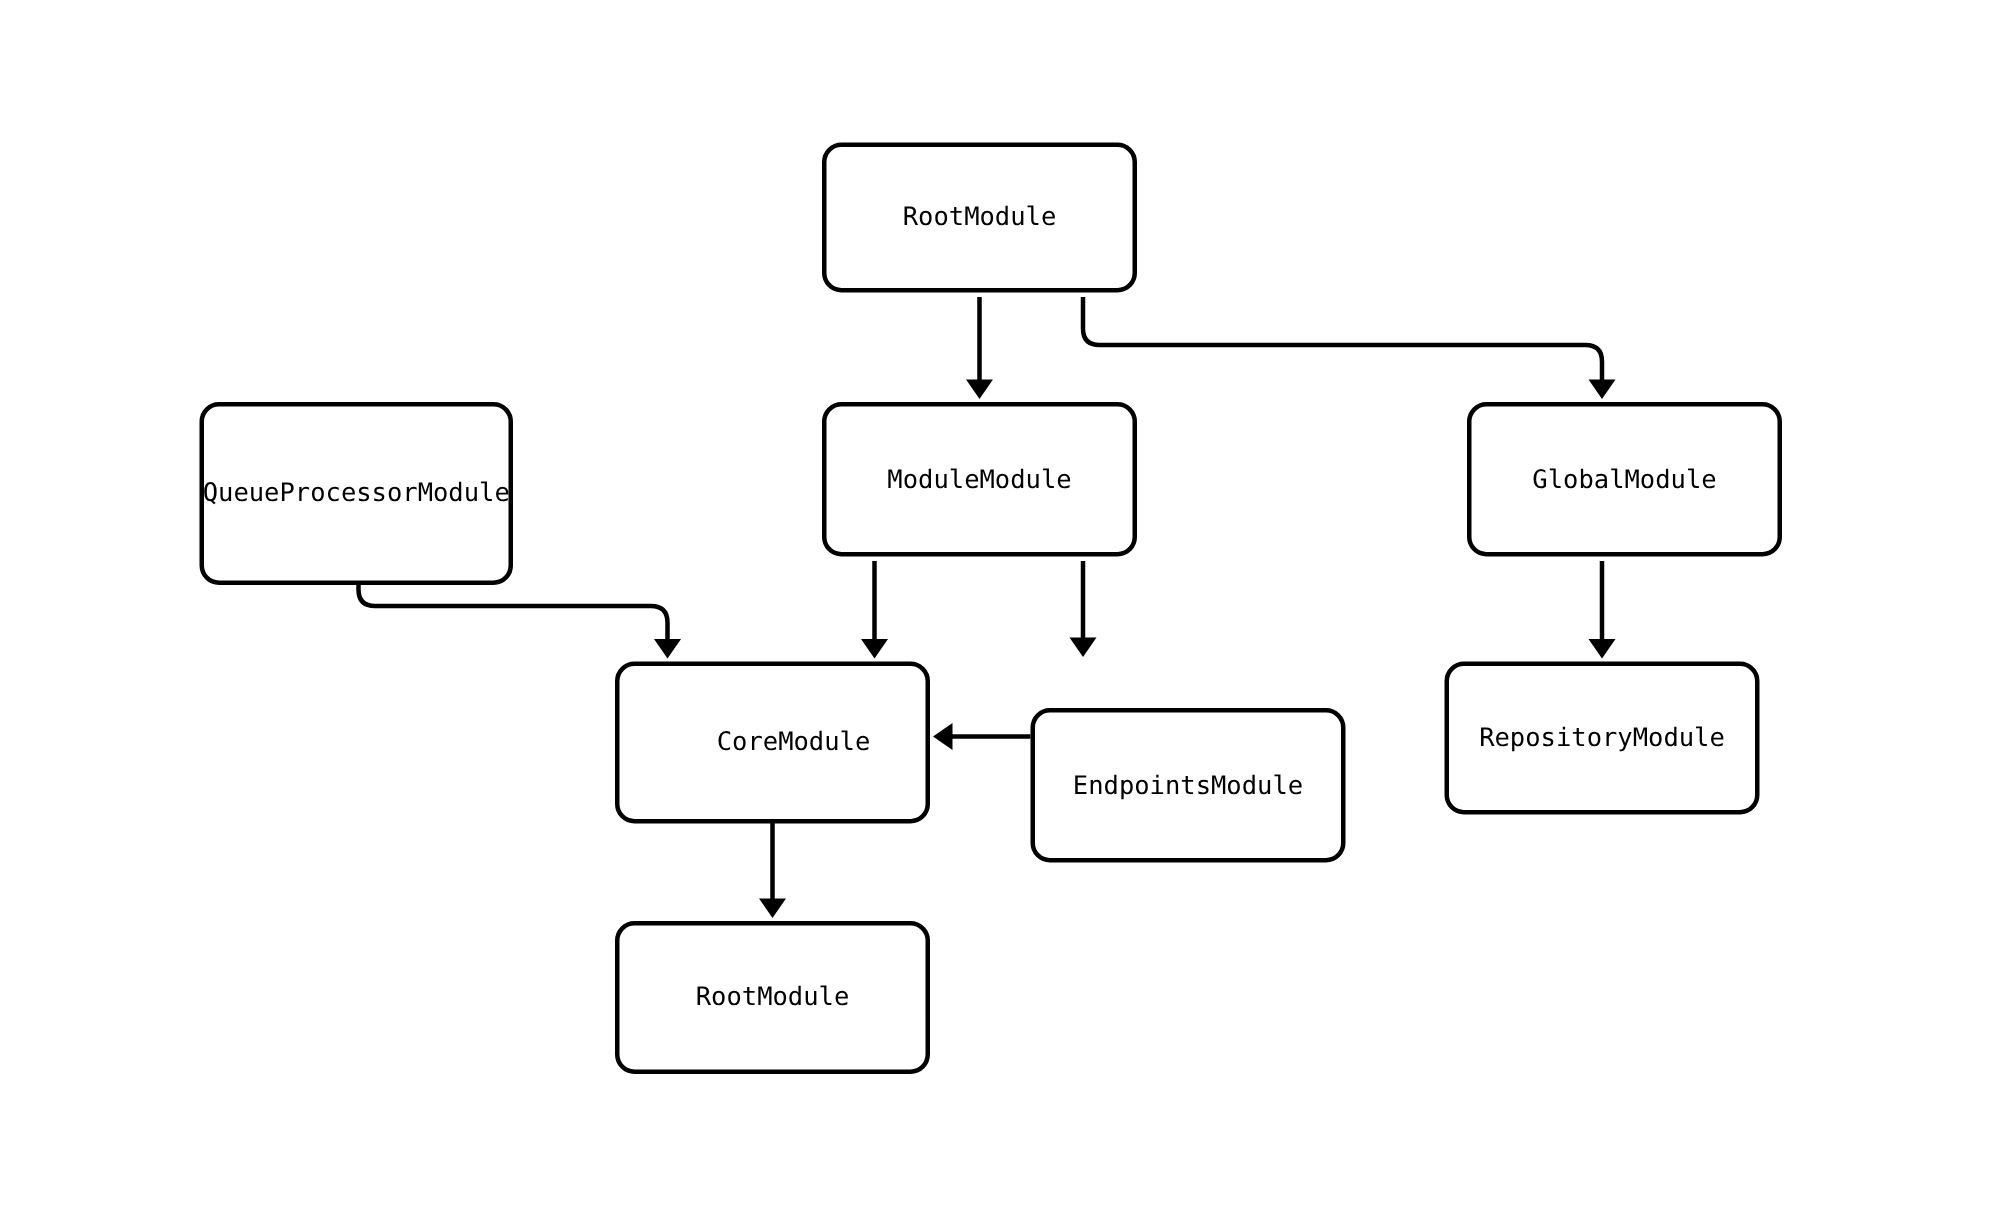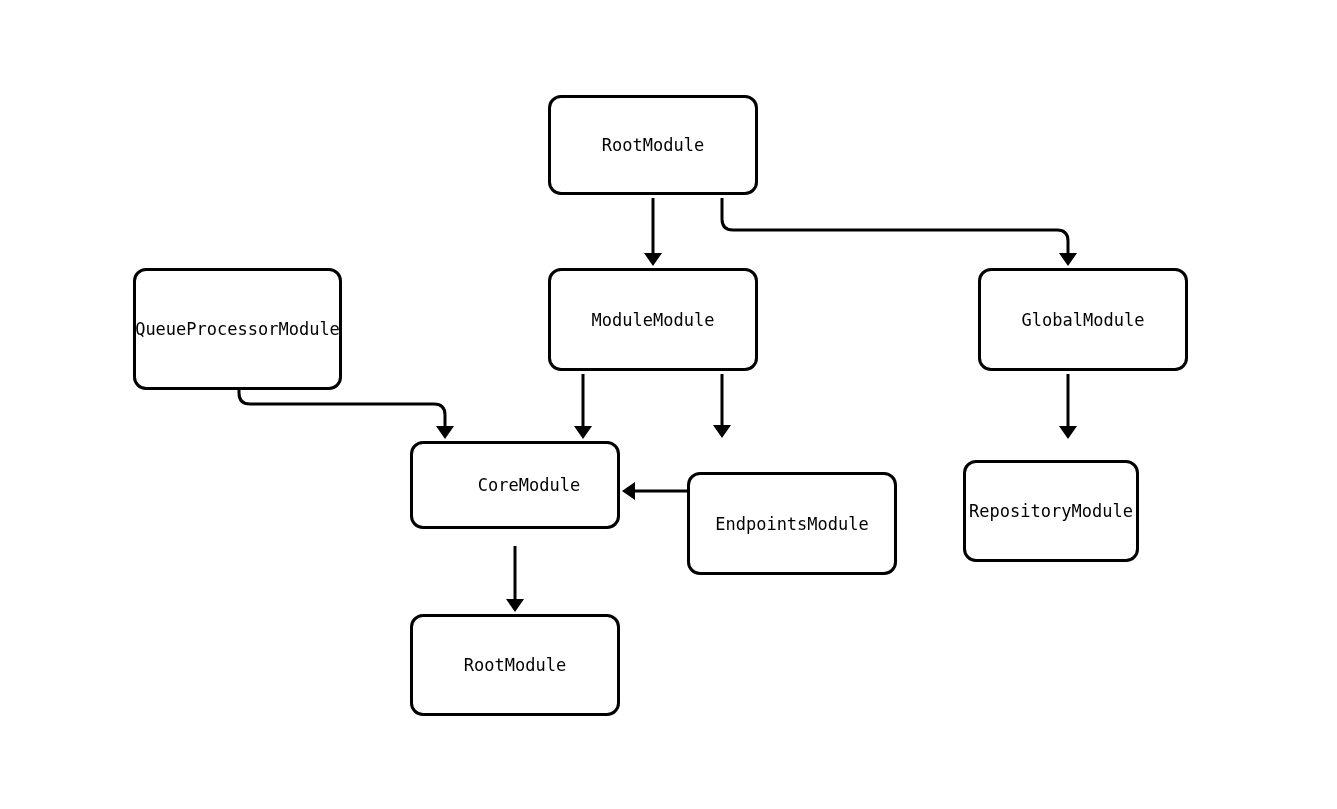--- a/index.html
+++ b/index.html
@@ -107,31 +107,31 @@
   <div class="node" style="left: 548px; top: 268px; width: 210px; height: 103px;">
     <span class="node-label">Module</span>
     <span class="node-label">Module</span>
   </div>
 
   <div class="node" style="left: 963px; top: 268px; width: 210px; height: 103px; margin-left: 15px;">
     <span class="node-label">Global</span>
     <span class="node-label">Module</span>
   </div>
 
-  <div class="node" style="left: 410px; top: 441px; width: 210px; height: 88px; padding-left: 28px;">
+  <div class="node" style="left: 410px; top: 441px; width: 210px; height: 108px; padding-left: 28px;">
     <span class="node-label">Core</span>
     <span class="node-label">Module</span>
   </div>
 
   <div class="node" style="left: 687px; top: 440px; width: 210px; height: 103px; margin-top: 32px;">
     <span class="node-label">Endpoints</span>
     <span class="node-label">Module</span>
   </div>
 
-  <div class="node" style="left: 963px; top: 460px; width: 176px; height: 102px;">
+  <div class="node" style="left: 963px; top: 441px; width: 210px; height: 102px;">
     <span class="node-label">Repository</span>
     <span class="node-label">Module</span>
   </div>
 
   <div class="node" style="left: 410px; top: 614px; width: 210px; height: 102px;">
     <span class="node-label">Root</span>
     <span class="node-label">Module</span>
   </div>
 
 </div>

